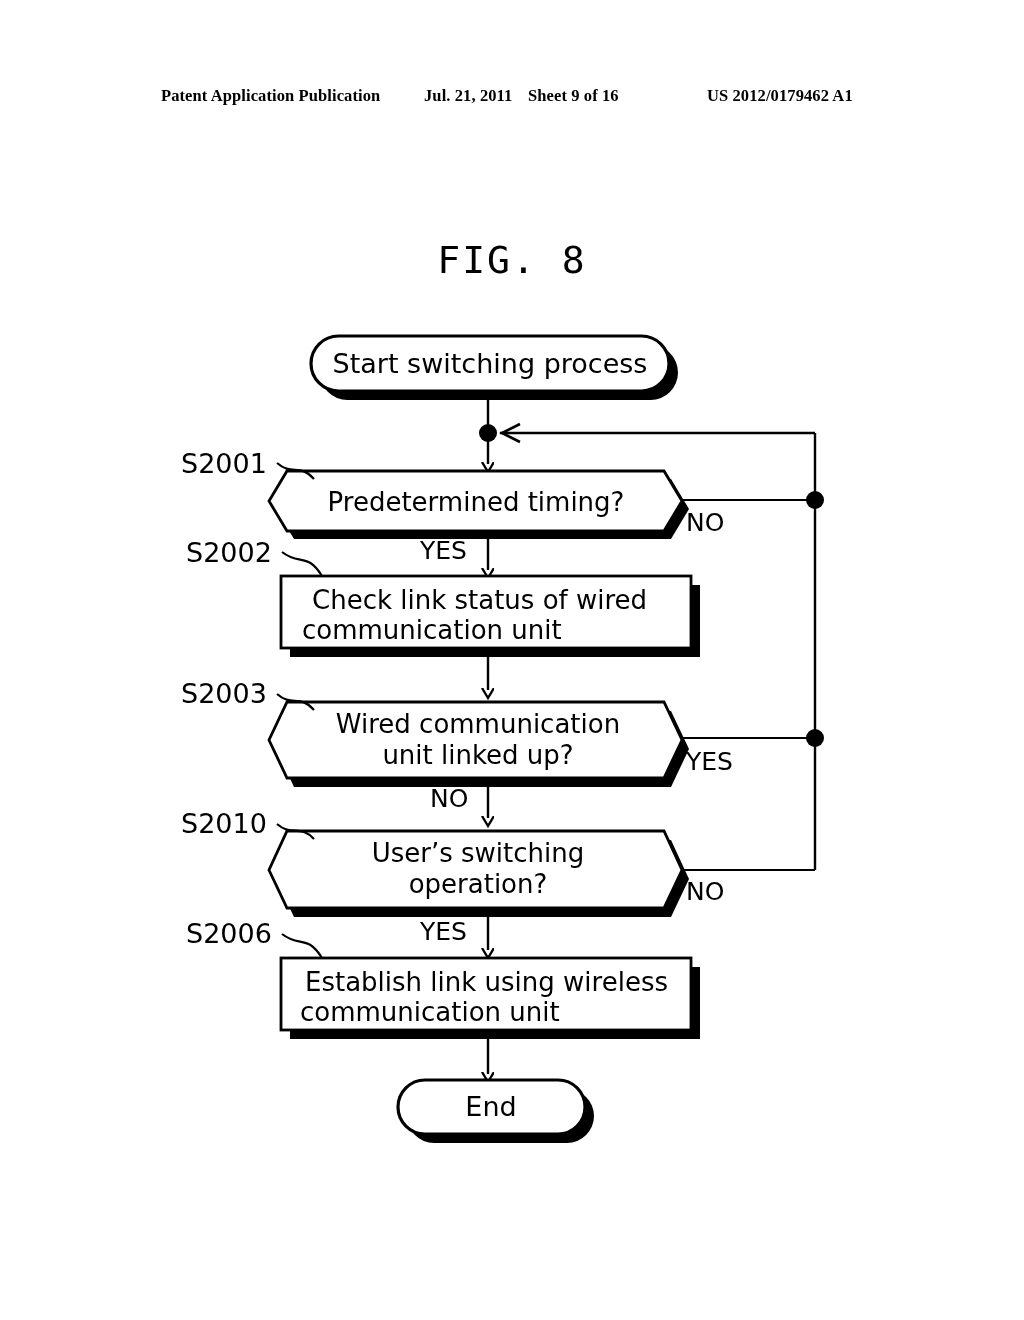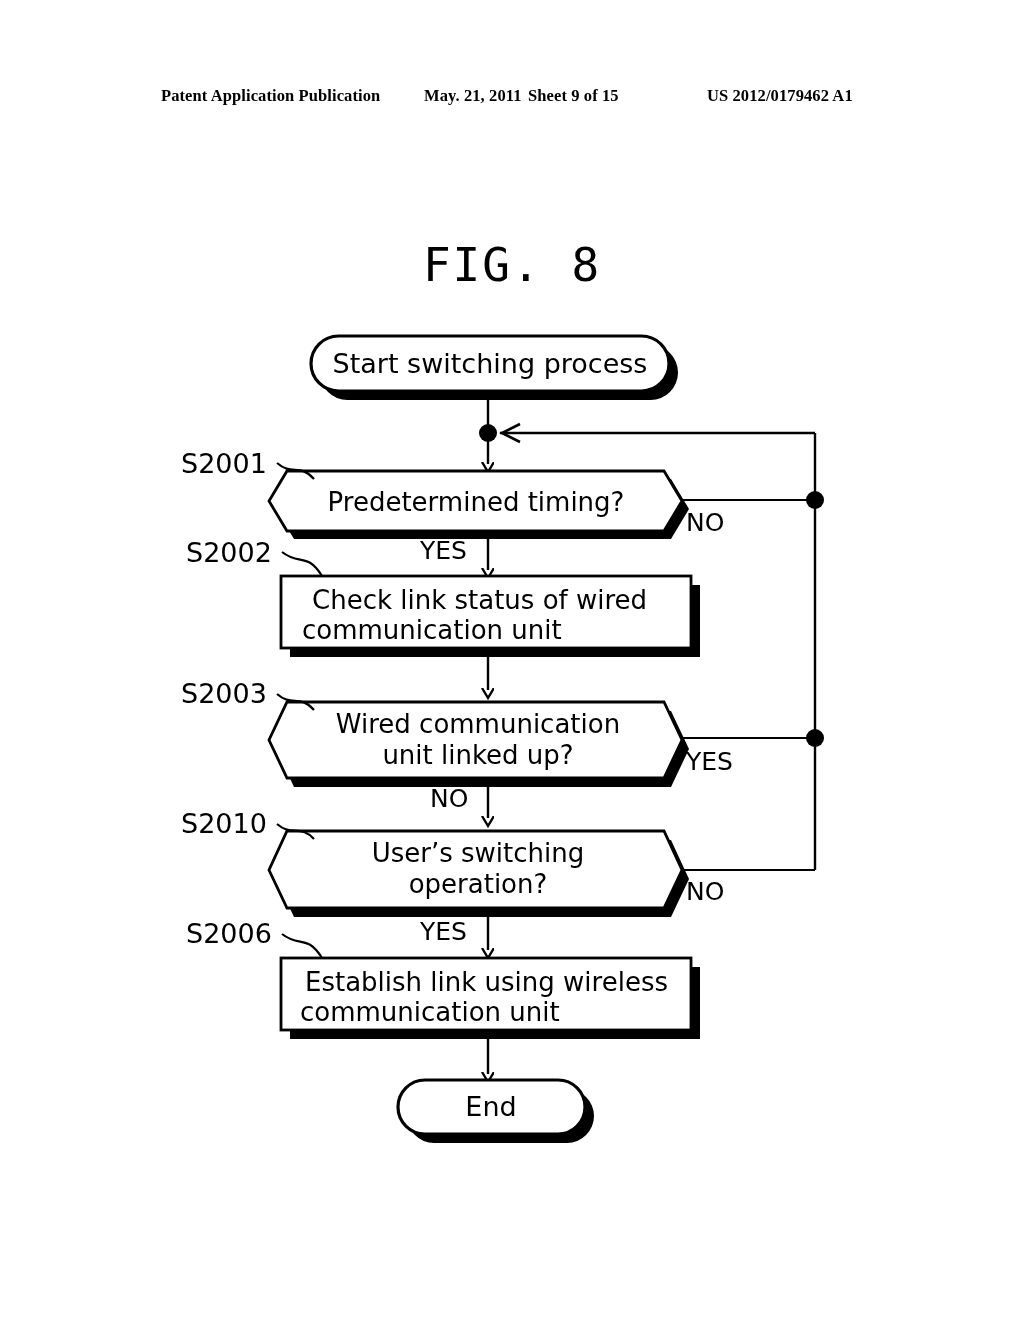--- a/index.html
+++ b/index.html
@@ -38,21 +38,21 @@
   .hdr-patno    { position: absolute; left: 707px; }
 
   
   .fig-title {
     position: absolute;
     top: 238px;
     left: 0;
     width: 1024px;
     text-align: center;
     font-family: "DejaVu Sans Mono", monospace;
-    font-size: 46px;
+    font-size: 38px;
     letter-spacing: 2px;
     color: #000;
   }
 
   
   #flow-canvas {
     position: absolute;
     top: 0;
     left: 0;
     width: 1024px;
@@ -86,22 +86,22 @@
   .conn        { stroke: #000000; stroke-width: 2.4; fill: none; }
   .conn-thin   { stroke: #000000; stroke-width: 2.2; fill: none; }
   .leader      { stroke: #000000; stroke-width: 2.2; fill: none; }
   .junction    { fill: #000000; }
 </style>
 </head>
 <body>
 
 <div class="page-header">
   <span class="hdr-pub">Patent Application Publication</span>
-  <span class="hdr-date">May. 21, 2011</span>
-  <span class="hdr-sheet">Sheet 9 of 15</span>
+  <span class="hdr-date">Jul. 21, 2011</span>
+  <span class="hdr-sheet">Sheet 9 of 16</span>
   <span class="hdr-patno">US 2012/0179462 A1</span>
 </div>
 
 <div class="fig-title">FIG. 8</div>
 
 <svg id="flow-canvas" viewBox="0 0 1024 1320" xmlns="http://www.w3.org/2000/svg">
 
   <defs>
     <marker id="arrow-down" markerWidth="14" markerHeight="14" refX="2.0" refY="6" orient="auto" markerUnits="userSpaceOnUse">
       <path d="M 0,0 L 10,6 L 0,12" fill="none" stroke="#000" stroke-width="2.4"></path>

